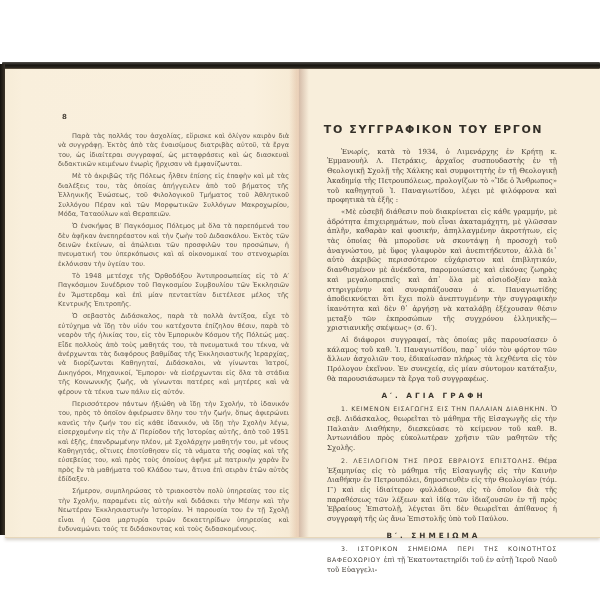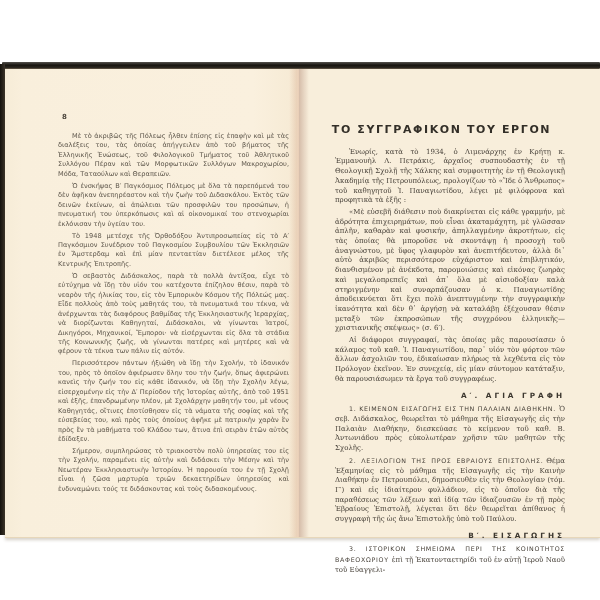--- a/index.html
+++ b/index.html
@@ -21,21 +21,21 @@
     background:linear-gradient(90deg,#14110c,#3a332a);
   }
   .pages{
     position:absolute;left:5px;top:7px;right:0;height:468px;
     background:#f9efdc;
     box-shadow:0 2px 3px rgba(90,70,40,.25);
     border-bottom:1px solid #e7d7ba;
   }
   .page{position:absolute;top:0;height:100%;}
   .page-left{left:0;width:292px;background:linear-gradient(90deg,#f6ecd7 0%,#f9efdc 6%,#faf0de 85%,#f6ead4 100%);}
-  .page-right{left:300px;right:0;background:linear-gradient(90deg,#f3e5cf 0%,#f8eedb 5%,#f9efdе 60%,#f8eedb 100%);background-color:#f8eedb;}
+  .page-right{left:292px;right:0;background:linear-gradient(90deg,#f3e5cf 0%,#f8eedb 5%,#f9efdе 60%,#f8eedb 100%);background-color:#f8eedb;}
   .gutter{
     position:absolute;left:284px;top:0;width:20px;height:100%;
     background:linear-gradient(90deg,rgba(214,168,138,0) 0%,rgba(214,168,138,.45) 48%,rgba(150,100,80,.35) 52%,rgba(214,168,138,0) 100%);
   }
   .page-number{
     position:absolute;left:57px;top:44px;
     font-family:"DejaVu Sans","Liberation Sans",sans-serif;
     font-size:7px;font-weight:bold;color:#4c463d;
   }
   .lp-body{
@@ -54,58 +54,59 @@
   h1.rp-title{
     margin:0 0 13px 0;
     font-family:"DejaVu Sans","Liberation Sans",sans-serif;
     font-size:11px;font-weight:bold;letter-spacing:1.6px;
     text-align:center;text-indent:0;color:#332f28;white-space:nowrap;
   }
   h2.sec-heading{
     margin:6px 0 4px 0;
     font-family:"DejaVu Sans","Liberation Sans",sans-serif;
     font-size:7.3px;font-weight:bold;letter-spacing:3px;
-    text-align:right;color:#3c372f;
+    text-align:center;color:#3c372f;
   }
   .ilabel{
     font-family:"DejaVu Sans","Liberation Sans",sans-serif;
     font-size:6.3px;letter-spacing:.7px;color:#453f37;margin-right:3px;
   }
 </style>
 </head>
 <body>
 
 <div class="book">
   <div class="edge-top"></div>
   <div class="edge-left"></div>
   <div class="pages">
 
     <div class="page page-left">
       <div class="page-number">8</div>
       <div class="lp-body">
+        <p>Παρὰ τὰς πολλάς του ἀσχολίας, εὕρισκε καὶ ὀλίγον καιρὸν διὰ νὰ συγγράφῃ. Ἐκτὸς ἀπὸ τὰς ἐναισίμους διατριβὰς αὐτοῦ, τὰ ἔργα του, ὡς ἰδιαίτεραι συγγραφαί, ὡς μεταφράσεις καὶ ὡς διασκευαὶ διδακτικῶν κειμένων ἐνωρὶς ἤρχισαν νὰ ἐμφανίζωνται.</p>
         <p>Μὲ τὸ ἀκριβῶς τῆς Πόλεως ἦλθεν ἐπίσης εἰς ἐπαφὴν καὶ μὲ τὰς διαλέξεις του, τὰς ὁποίας ἀπήγγειλεν ἀπὸ τοῦ βήματος τῆς Ἑλληνικῆς Ἑνώσεως, τοῦ Φιλολογικοῦ Τμήματος τοῦ Ἀθλητικοῦ Συλλόγου Πέραν καὶ τῶν Μορφωτικῶν Συλλόγων Μακροχωρίου, Μόδα, Ταταούλων καὶ Θεραπειῶν.</p>
         <p>Ὁ ἐνσκήψας Β′ Παγκόσμιος Πόλεμος μὲ ὅλα τὰ παρεπόμενά του δὲν ἀφῆκαν ἀνεπηρέαστον καὶ τὴν ζωὴν τοῦ Διδασκάλου. Ἐκτὸς τῶν δεινῶν ἐκείνων, αἱ ἀπώλειαι τῶν προσφιλῶν του προσώπων, ἡ πνευματική του ὑπερκόπωσις καὶ αἱ οἰκονομικαί του στενοχωρίαι ἐκλόνισαν τὴν ὑγείαν του.</p>
         <p>Τὸ 1948 μετέσχε τῆς Ὀρθοδόξου Ἀντιπροσωπείας εἰς τὸ Α′ Παγκόσμιον Συνέδριον τοῦ Παγκοσμίου Συμβουλίου τῶν Ἐκκλησιῶν ἐν Ἄμστερδαμ καὶ ἐπὶ μίαν πενταετίαν διετέλεσε μέλος τῆς Κεντρικῆς Ἐπιτροπῆς.</p>
         <p>Ὁ σεβαστὸς Διδάσκαλος, παρὰ τὰ πολλὰ ἀντίξοα, εἶχε τὸ εὐτύχημα νὰ ἴδῃ τὸν υἱόν του κατέχοντα ἐπίζηλον θέσιν, παρὰ τὸ νεαρὸν τῆς ἡλικίας του, εἰς τὸν Ἐμπορικὸν Κόσμον τῆς Πόλεώς μας. Εἶδε πολλοὺς ἀπὸ τοὺς μαθητάς του, τὰ πνευματικά του τέκνα, νὰ ἀνέρχωνται τὰς διαφόρους βαθμίδας τῆς Ἐκκλησιαστικῆς Ἱεραρχίας, νὰ διορίζωνται Καθηγηταί, Διδάσκαλοι, νὰ γίνωνται Ἰατροί, Δικηγόροι, Μηχανικοί, Ἔμποροι· νὰ εἰσέρχωνται εἰς ὅλα τὰ στάδια τῆς Κοινωνικῆς ζωῆς, νὰ γίνωνται πατέρες καὶ μητέρες καὶ νὰ φέρουν τὰ τέκνα των πάλιν εἰς αὐτόν.</p>
         <p>Περισσότερον πάντων ἠξιώθη νὰ ἴδῃ τὴν Σχολήν, τὸ ἰδανικόν του, πρὸς τὸ ὁποῖον ἀφιέρωσεν ὅλην του τὴν ζωήν, ὅπως ἀφιερώνει κανεὶς τὴν ζωήν του εἰς κάθε ἰδανικόν, νὰ ἴδῃ τὴν Σχολὴν λέγω, εἰσερχομένην εἰς τὴν Δ′ Περίοδον τῆς Ἱστορίας αὐτῆς, ἀπὸ τοῦ 1951 καὶ ἑξῆς, ἐπανδρωμένην πλέον, μὲ Σχολάρχην μαθητήν του, μὲ νέους Καθηγητάς, οἵτινες ἐποτίσθησαν εἰς τὰ νάματα τῆς σοφίας καὶ τῆς εὐσεβείας του, καὶ πρὸς τοὺς ὁποίους ἀφῆκε μὲ πατρικὴν χαρὰν ἓν πρὸς ἓν τὰ μαθήματα τοῦ Κλάδου των, ἅτινα ἐπὶ σειρὰν ἐτῶν αὐτὸς ἐδίδαξεν.</p>
         <p>Σήμερον, συμπληρώσας τὸ τριακοστὸν πολὺ ὑπηρεσίας του εἰς τὴν Σχολήν, παραμένει εἰς αὐτὴν καὶ διδάσκει τὴν Μέσην καὶ τὴν Νεωτέραν Ἐκκλησιαστικὴν Ἱστορίαν. Ἡ παρουσία του ἐν τῇ Σχολῇ εἶναι ἡ ζῶσα μαρτυρία τριῶν δεκαετηρίδων ὑπηρεσίας καὶ ἐνδυναμώνει τούς τε διδάσκοντας καὶ τοὺς διδασκομένους.</p>
       </div>
     </div>
 
     <div class="page page-right">
       <div class="rp-body">
         <h1 class="rp-title">ΤΟ ΣΥΓΓΡΑΦΙΚΟΝ ΤΟΥ ΕΡΓΟΝ</h1>
         <p>Ἐνωρίς, κατὰ τὸ 1934, ὁ Λιμενάρχης ἐν Κρήτῃ κ. Ἐμμανουὴλ Λ. Πετράκις, ἀρχαῖος συσπουδαστὴς ἐν τῇ Θεολογικῇ Σχολῇ τῆς Χάλκης καὶ συμφοιτητὴς ἐν τῇ Θεολογικῇ Ἀκαδημίᾳ τῆς Πετρουπόλεως, προλογίζων τὸ «Ἴδε ὁ Ἄνθρωπος» τοῦ καθηγητοῦ Ἰ. Παναγιωτίδου, λέγει μὲ φιλόφρονα καὶ προφητικὰ τὰ ἑξῆς :</p>
         <p>«Μὲ εὐσεβῆ διάθεσιν ποὺ διακρίνεται εἰς κάθε γραμμήν, μὲ ἀδρότητα ἐπιχειρημάτων, ποὺ εἶναι ἀκαταμάχητη, μὲ γλῶσσαν ἁπλῆν, καθαρὰν καὶ φυσικήν, ἀπηλλαγμένην ἀκροτήτων, εἰς τὰς ὁποίας θὰ μποροῦσε νὰ σκοντάψῃ ἡ προσοχὴ τοῦ ἀναγνώστου, μὲ ὕφος γλαφυρὸν καὶ ἀνεπιτήδευτον, ἀλλὰ δι᾽ αὐτὸ ἀκριβῶς περισσότερον εὐχάριστον καὶ ἐπιβλητικόν, διανθισμένον μὲ ἀνέκδοτα, παρομοιώσεις καὶ εἰκόνας ζωηρὰς καὶ μεγαλοπρεπεῖς καὶ ἀπ᾽ ὅλα μὲ αἰσιοδοξίαν καλὰ στηριγμένην καὶ συναρπάζουσαν ὁ κ. Παναγιωτίδης ἀποδεικνύεται ὅτι ἔχει πολὺ ἀνεπτυγμένην τὴν συγγραφικὴν ἱκανότητα καὶ δὲν θ᾽ ἀργήσῃ νὰ καταλάβῃ ἐξέχουσαν θέσιν μεταξὺ τῶν ἐκπροσώπων τῆς συγχρόνου ἑλληνικῆς—χριστιανικῆς σκέψεως» (σ. 6′).</p>
         <p>Αἱ διάφοροι συγγραφαί, τὰς ὁποίας μᾶς παρουσίασεν ὁ κάλαμος τοῦ καθ. Ἰ. Παναγιωτίδου, παρ᾽ υἱόν τὸν φόρτον τῶν ἄλλων ἀσχολιῶν του, ἐδικαίωσαν πλήρως τὰ λεχθέντα εἰς τὸν Πρόλογον ἐκεῖνον. Ἐν συνεχείᾳ, εἰς μίαν σύντομον κατάταξιν, θὰ παρουσιάσωμεν τὰ ἔργα τοῦ συγγραφέως.</p>
 
         <h2 class="sec-heading">Α′. ΑΓΙΑ ΓΡΑΦΗ</h2>
         <p><span class="ilabel">1. ΚΕΙΜΕΝΟΝ ΕΙΣΑΓΩΓΗΣ ΕΙΣ ΤΗΝ ΠΑΛΑΙΑΝ ΔΙΑΘΗΚΗΝ.</span><span>Ὁ σεβ. Διδάσκαλος, θεωρεῖται τὸ μάθημα τῆς Εἰσαγωγῆς εἰς τὴν Παλαιὰν Διαθήκην, διεσκεύασε τὸ κείμενον τοῦ καθ. Β. Ἀντωνιάδου πρὸς εὐκολωτέραν χρῆσιν τῶν μαθητῶν τῆς Σχολῆς.</span></p>
         <p><span class="ilabel">2. ΛΕΞΙΛΟΓΙΟΝ ΤΗΣ ΠΡΟΣ ΕΒΡΑΙΟΥΣ ΕΠΙΣΤΟΛΗΣ.</span><span>Θέμα Ἐξαμηνίας εἰς τὸ μάθημα τῆς Εἰσαγωγῆς εἰς τὴν Καινὴν Διαθήκην ἐν Πετρουπόλει, δημοσιευθὲν εἰς τὴν Θεολογίαν (τόμ. Γ′) καὶ εἰς ἰδιαίτερον φυλλάδιον, εἰς τὸ ὁποῖον διὰ τῆς παραθέσεως τῶν λέξεων καὶ ἰδίᾳ τῶν ἰδιαζουσῶν ἐν τῇ πρὸς Ἑβραίους Ἐπιστολῇ, λέγεται ὅτι δὲν θεωρεῖται ἀπίθανος ἡ συγγραφὴ τῆς ὡς ἄνω Ἐπιστολῆς ὑπὸ τοῦ Παύλου.</span></p>
 
-        <h2 class="sec-heading">Β′. ΕΙΣΑΓΩΓΗΣ</h2>
+        <h2 class="sec-heading">Β′. ΣΗΜΕΙΩΜΑ</h2>
         <p><span class="ilabel">3. ΙΣΤΟΡΙΚΟΝ ΣΗΜΕΙΩΜΑ ΠΕΡΙ ΤΗΣ ΚΟΙΝΟΤΗΤΟΣ ΒΑΦΕΟΧΩΡΙΟΥ</span><span>ἐπὶ τῇ Ἑκατονταετηρίδι τοῦ ἐν αὐτῇ Ἱεροῦ Ναοῦ τοῦ Εὐαγγελι-</span></p>
       </div>
     </div>
 
     <div class="gutter"></div>
   </div>
 </div>
 
 </body></html>

